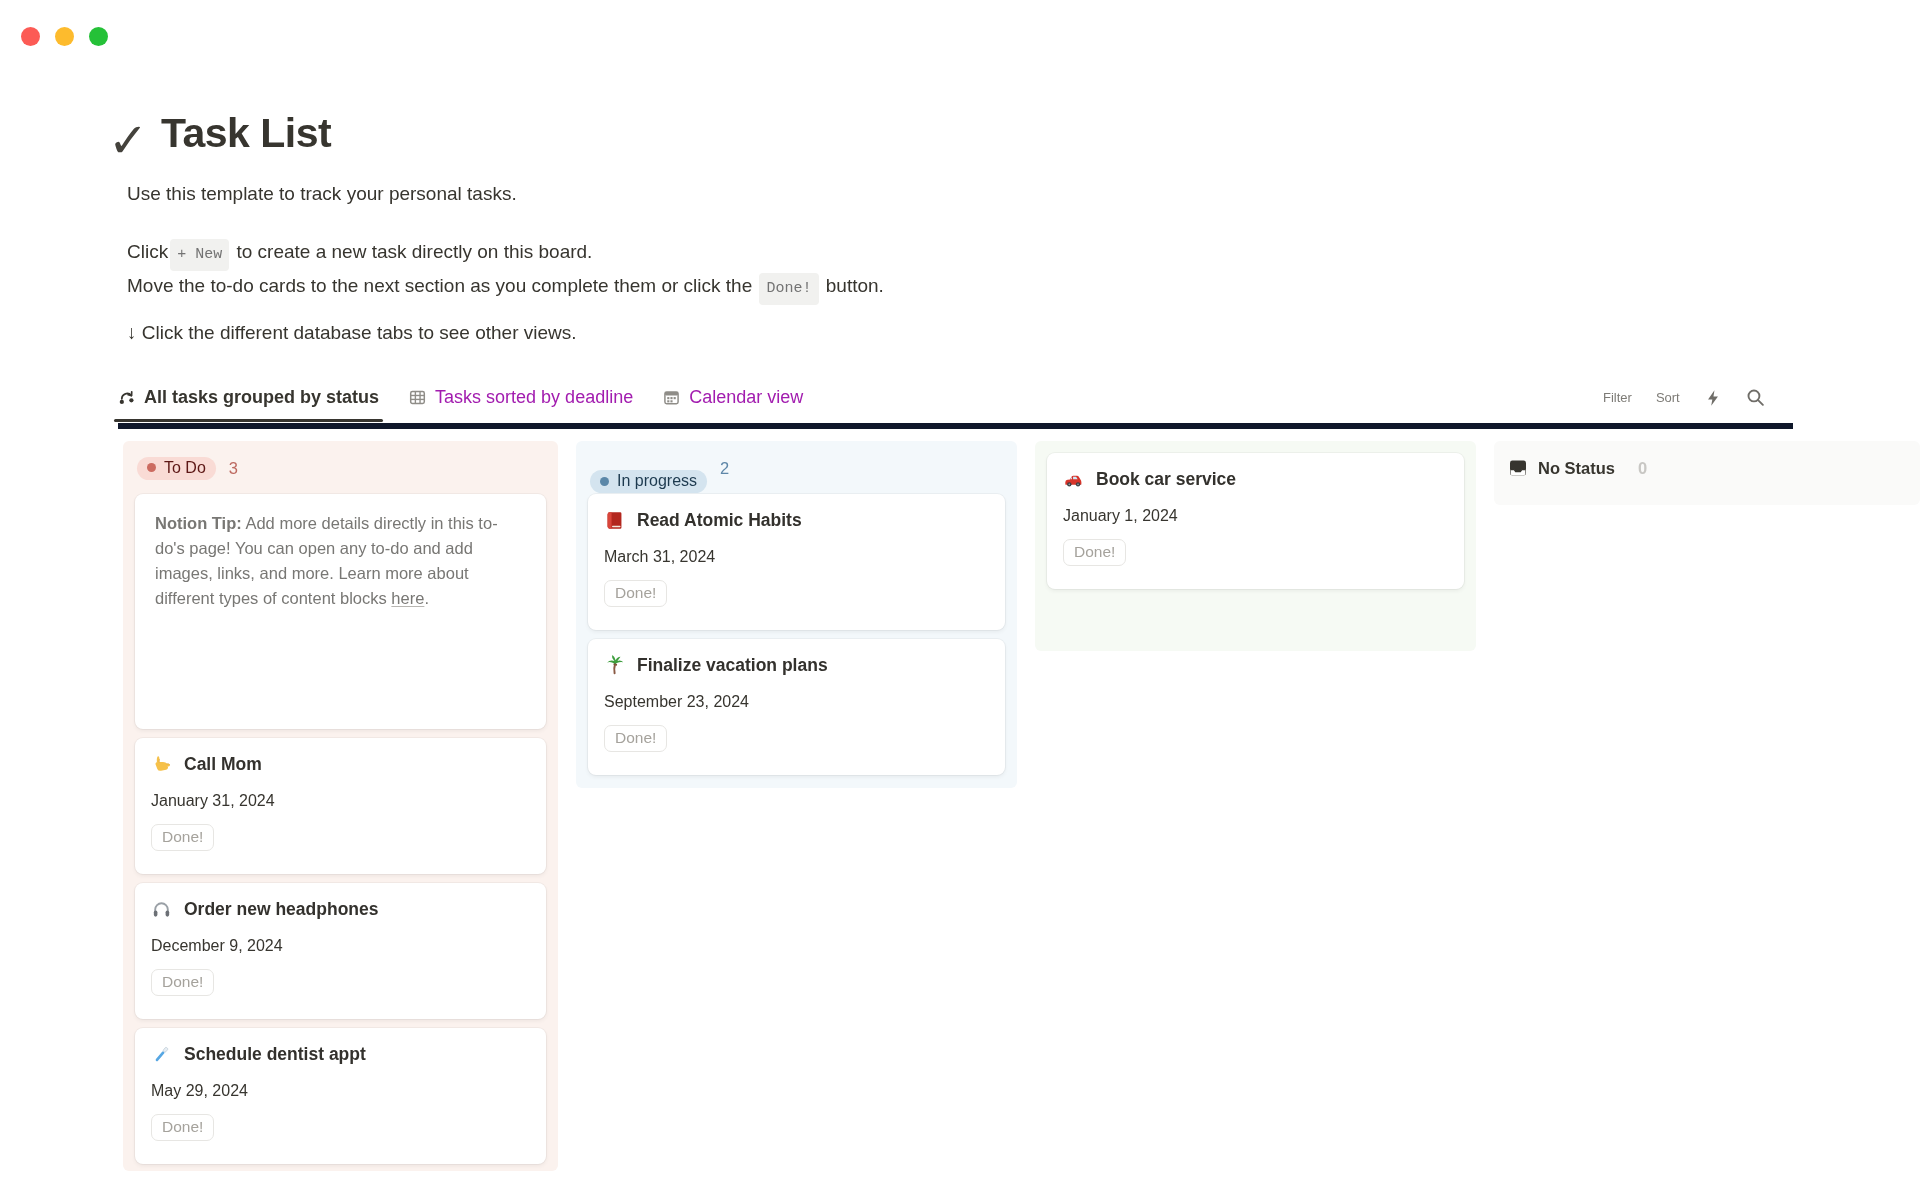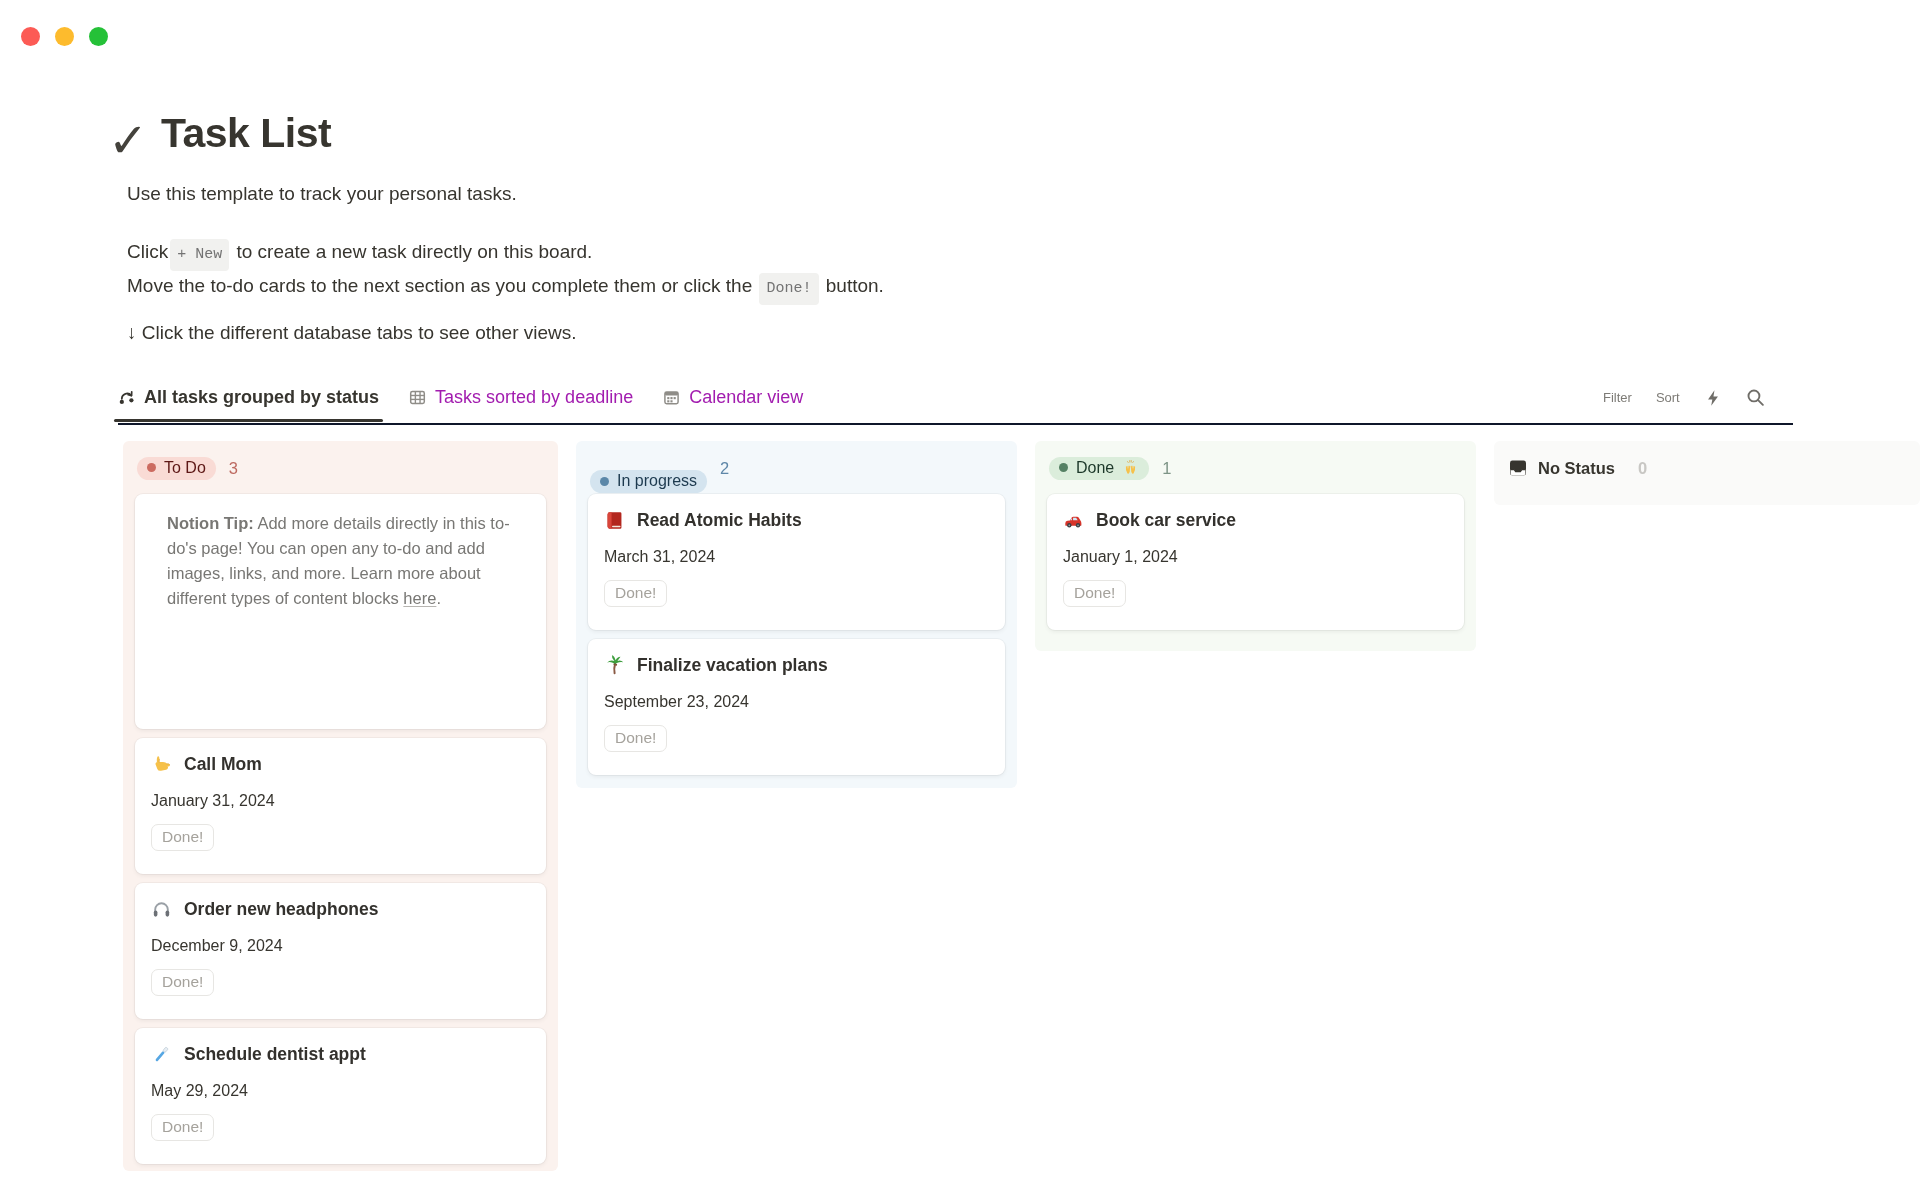--- a/index.html
+++ b/index.html
@@ -15,21 +15,21 @@
   
   .page-icon{position:absolute;left:108px;top:112px;font-size:48px;font-weight:700;color:#44423c;}
   .page-title{position:absolute;left:161px;top:110px;font-size:41px;font-weight:700;letter-spacing:-.5px;color:#37352f;}
   .subtitle{position:absolute;left:127px;top:183px;font-size:19px;}
   .instructions{position:absolute;left:127px;top:237px;font-size:19px;line-height:29px;}
   .arrow-line{position:absolute;left:127px;top:322px;font-size:19px;}
   .chip{display:inline-block;font-family:"Liberation Mono","DejaVu Sans Mono",monospace;
     font-size:15px;color:#737373;background:#f1f1ef;border-radius:4px;padding:1px 7px 2px;margin:0 2px;}
 
   
-  .tabbar{position:absolute;left:118px;top:383px;width:1675px;height:40px;border-bottom:2px solid #0f172a;}
+  .tabbar{position:absolute;left:118px;top:383px;width:1675px;height:40px;border-bottom:6px solid #0f172a;}
   .tabs{display:flex;gap:30px;height:100%;align-items:flex-start;}
   .tab{display:flex;align-items:center;gap:9px;font-size:18px;color:#a21caf;height:29px;position:relative;cursor:pointer;}
   .tab .ticon{display:flex;align-items:center;}
   .tab.active{color:#37352f;font-weight:700;}
   .tab.active::after{content:"";position:absolute;left:-4px;right:-4px;bottom:-10px;height:3px;border-radius:2px;background:#37352f;}
   .viewbar-right{position:absolute;left:1603px;top:388px;display:flex;align-items:center;gap:24px;font-size:13px;color:#7d7b76;}
 
   
   .col{position:absolute;top:441px;border-radius:6px;box-sizing:border-box;padding:12px 12px 0;}
   .col-todo{left:123px;width:435px;height:730px;background:#fbf2ee;}
@@ -49,21 +49,21 @@
   .count{margin-left:13px;font-size:16.5px;}
   .count-todo{color:#bd6a61;}
   .count-inprog{color:#5e87a8;}
   .count-done{color:#7d9486;}
   .count-nostatus{color:#c8c7c4;}
   .nostatus-head{display:flex;align-items:center;gap:10px;font-size:16.5px;font-weight:700;color:#37352f;}
 
   .card{background:#ffffff;border-radius:8px;box-sizing:border-box;margin-bottom:9px;padding:16px;
     box-shadow:0 0 0 1px rgba(15,15,15,.04),0 2px 4px rgba(15,15,15,.06);}
   .card-regular{height:136px;}
-  .card-tip{height:235px;padding:17px 32px;font-size:16.5px;line-height:25px;color:#787774;}
+  .card-tip{height:235px;padding:17px 20px;font-size:16.5px;line-height:25px;color:#787774;}
   .card-tip b{font-weight:700;}
   .tip-link{color:#787774;text-decoration:underline;text-decoration-color:#b7b5b1;text-underline-offset:2px;cursor:pointer;}
   .card-title-row{display:flex;align-items:center;gap:12px;}
   .card-title{font-size:17.5px;font-weight:700;color:#33312d;}
   .card-emoji{width:21px;height:21px;flex:0 0 auto;}
   .card-date{margin-top:17px;font-size:16px;color:#37352f;}
   .done-btn{display:inline-block;margin-top:14px;font-size:15.5px;color:#a5a29c;background:#fff;
     border:1px solid #e7e6e3;border-radius:7px;padding:3px 10px 4px;cursor:pointer;}
 
   svg{display:block;}
@@ -241,34 +241,20 @@
         </svg>
       </span>
       <span class="card-title">Finalize vacation plans</span>
     </div>
     <div class="card-date">September 23, 2024</div>
     <span class="done-btn">Done!</span>
   </div>
 </div>
 
 <div class="col col-done">
-  <div class="col-header">
-    <span class="pill pill-done">
-      <span class="dot"></span>
-      <span>Done</span>
-      <span>
-        <svg width="17" height="17" viewBox="0 0 20 20">
-          <path fill="#f6c14a" d="M6.4 17 q-2.4-3-1.8-8.2 l1.2-.2 .4 3.4 .3-3.9 1.2-.1 .2 3.9 .6-4 1.2.2 -.4 4.6 q.3 3.2-1.6 4.6 z"></path>
-          <path fill="#f6c14a" d="M13.6 17 q2.4-3 1.8-8.2 l-1.2-.2 -.4 3.4 -.3-3.9 -1.2-.1 -.2 3.9 -.6-4 -1.2.2 .4 4.6 q-.3 3.2 1.6 4.6 z"></path>
-          <path stroke="#e0a53e" stroke-width=".9" stroke-linecap="round" fill="none" d="M9.1 3.6 v-1.8 M10.9 3.6 v-1.8 M7.4 4.2 l-.9-1.2 M12.6 4.2 l.9-1.2"></path>
-        </svg>
-      </span>
-    </span>
-    <span class="count count-done">1</span>
-  </div>
 
   <div class="card card-regular">
     <div class="card-title-row">
       <span class="card-emoji">
         <svg width="21" height="21" viewBox="0 0 20 20">
           <path fill="#d7342a" d="M2.2 12.6 q0-2.1 2.1-2.4 l2.2-.3 1.8-2.7 q.5-.8 1.5-.8 h3.6 q1 0 1.5.8 l1.7 2.7 q.9 1.2.9 2.7 v1.6 q0 .8-.8.8 H3 q-.8 0-.8-.8 z"></path>
           <path fill="#cfe8f7" d="M9.6 7.4 h2.9 l1.5 2.3 H9.6 z M8.5 7.4 l-1.6 2.3 h1.6 z"></path>
           <circle cx="6" cy="14.6" r="2.1" fill="#3a3f44"></circle>
           <circle cx="6" cy="14.6" r=".8" fill="#9aa0a6"></circle>
           <circle cx="14.3" cy="14.6" r="2.1" fill="#3a3f44"></circle>

